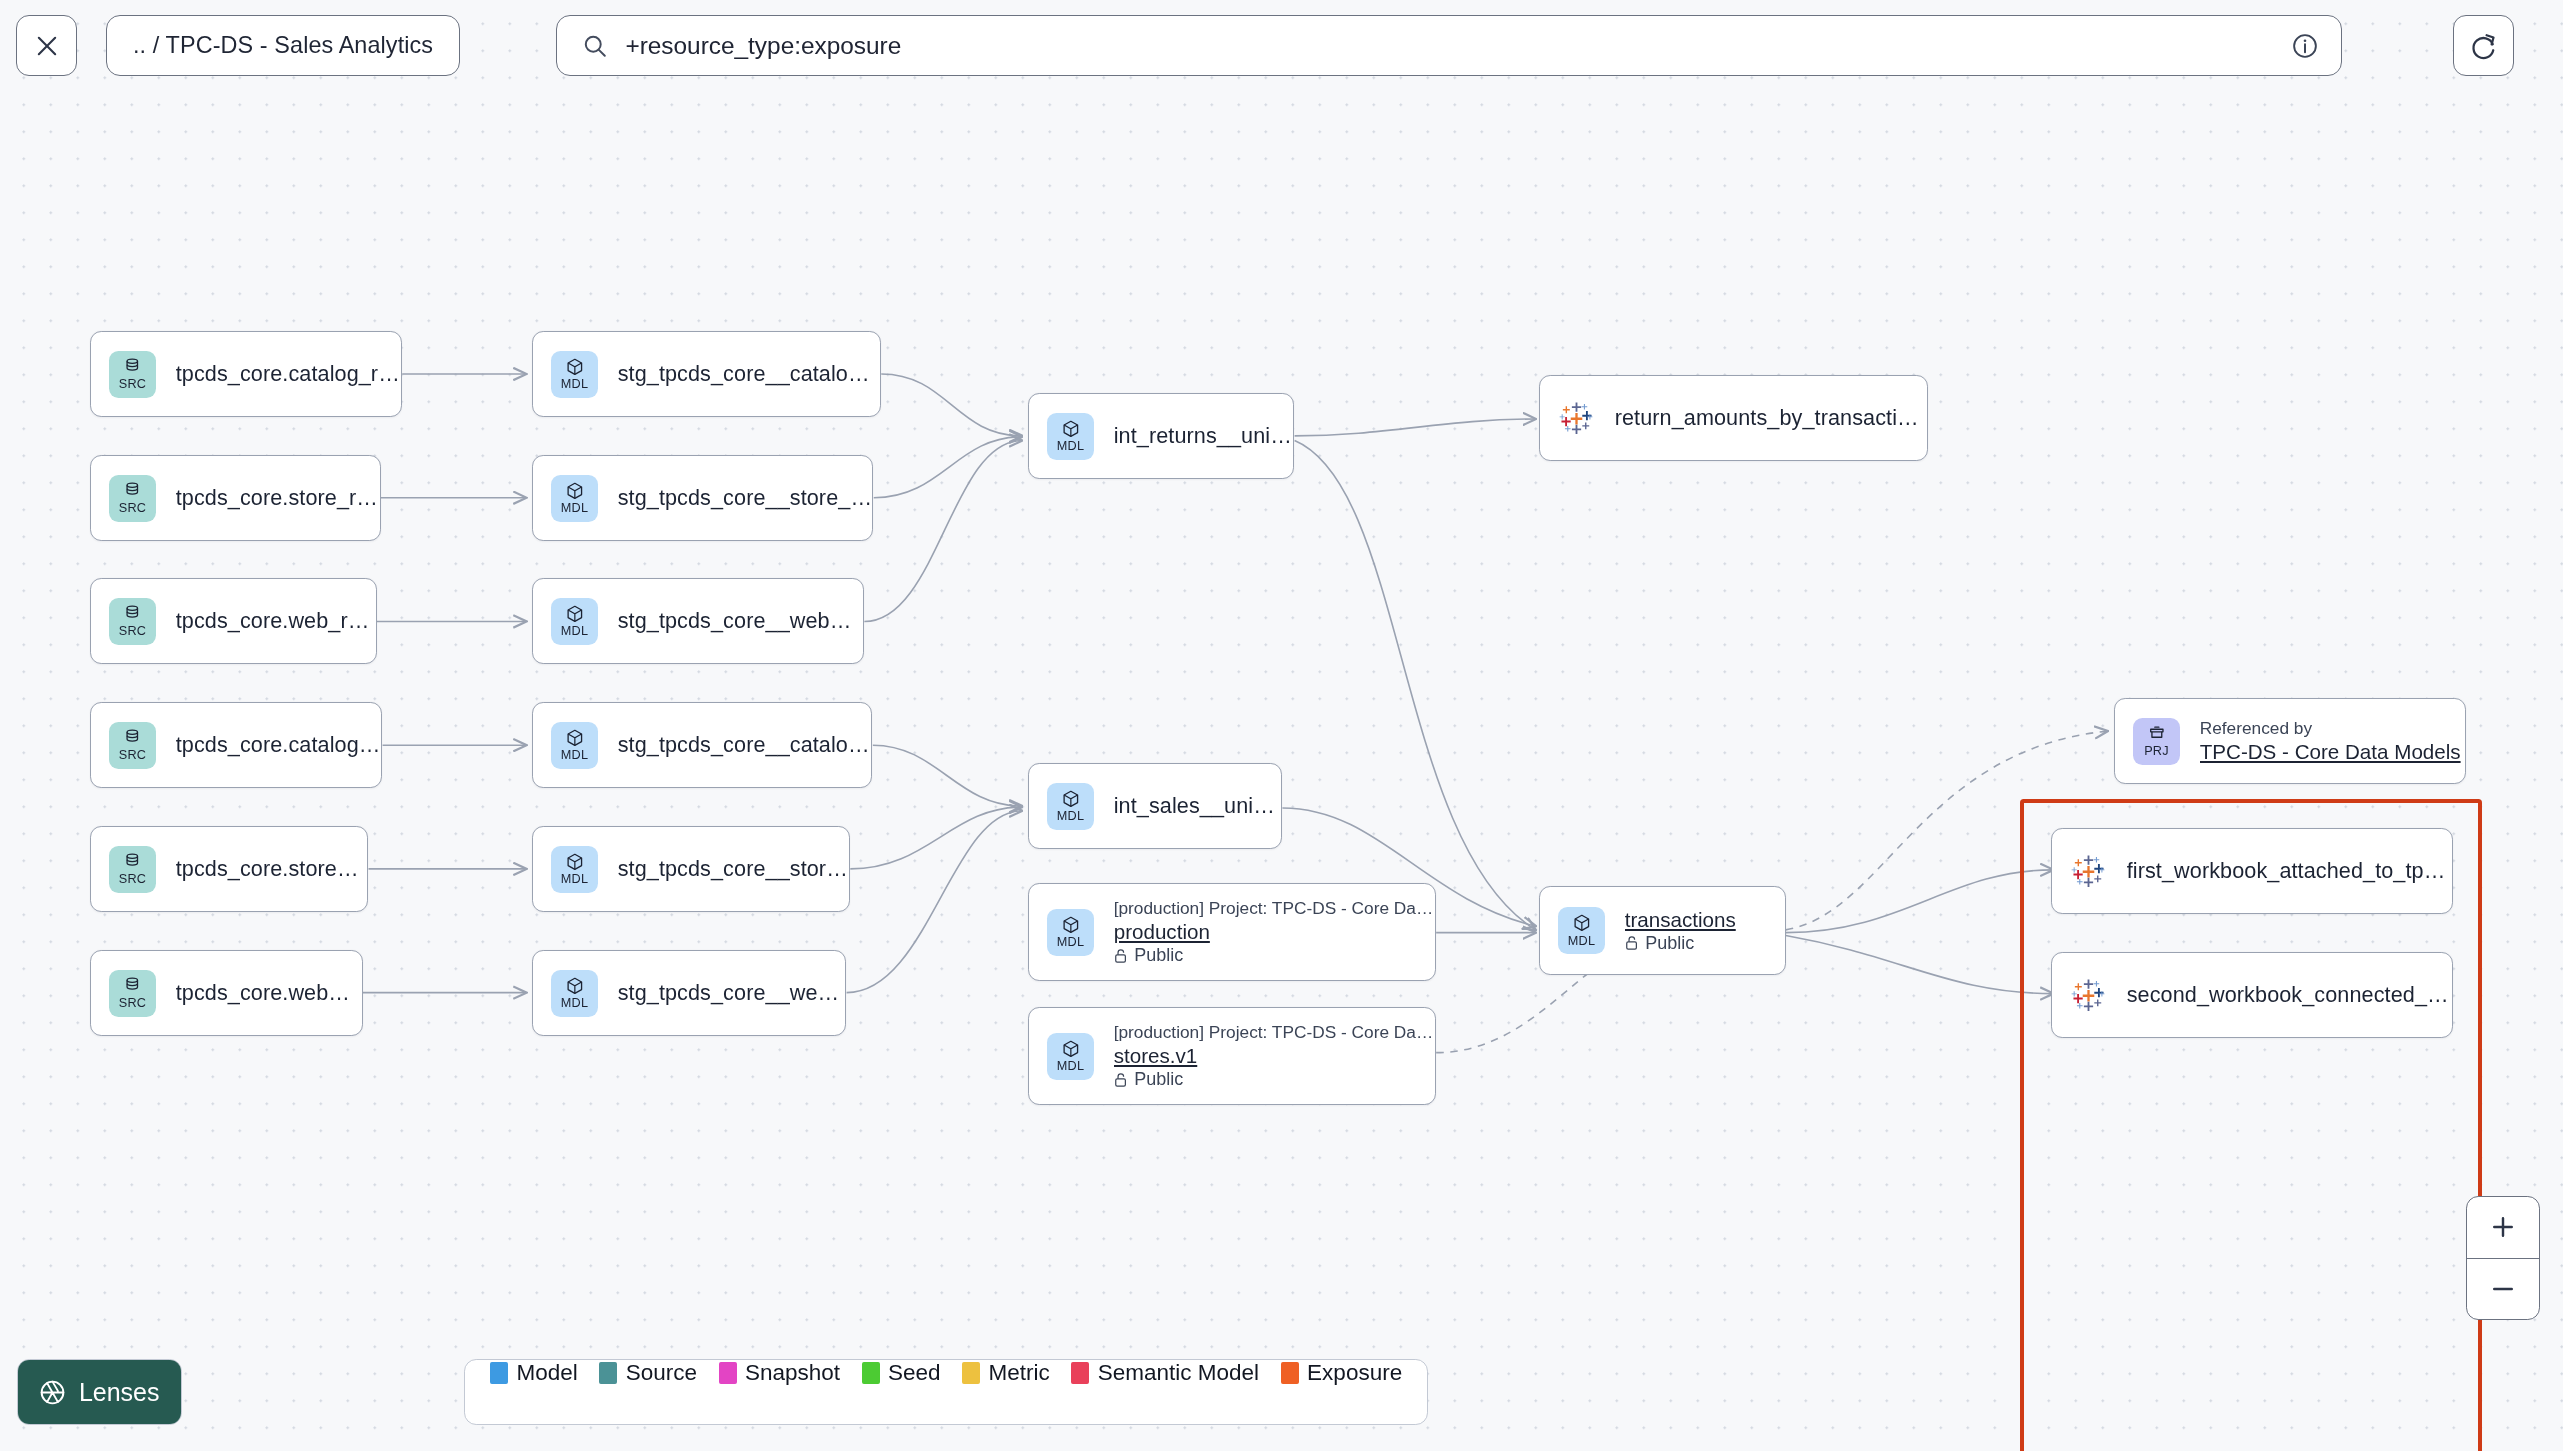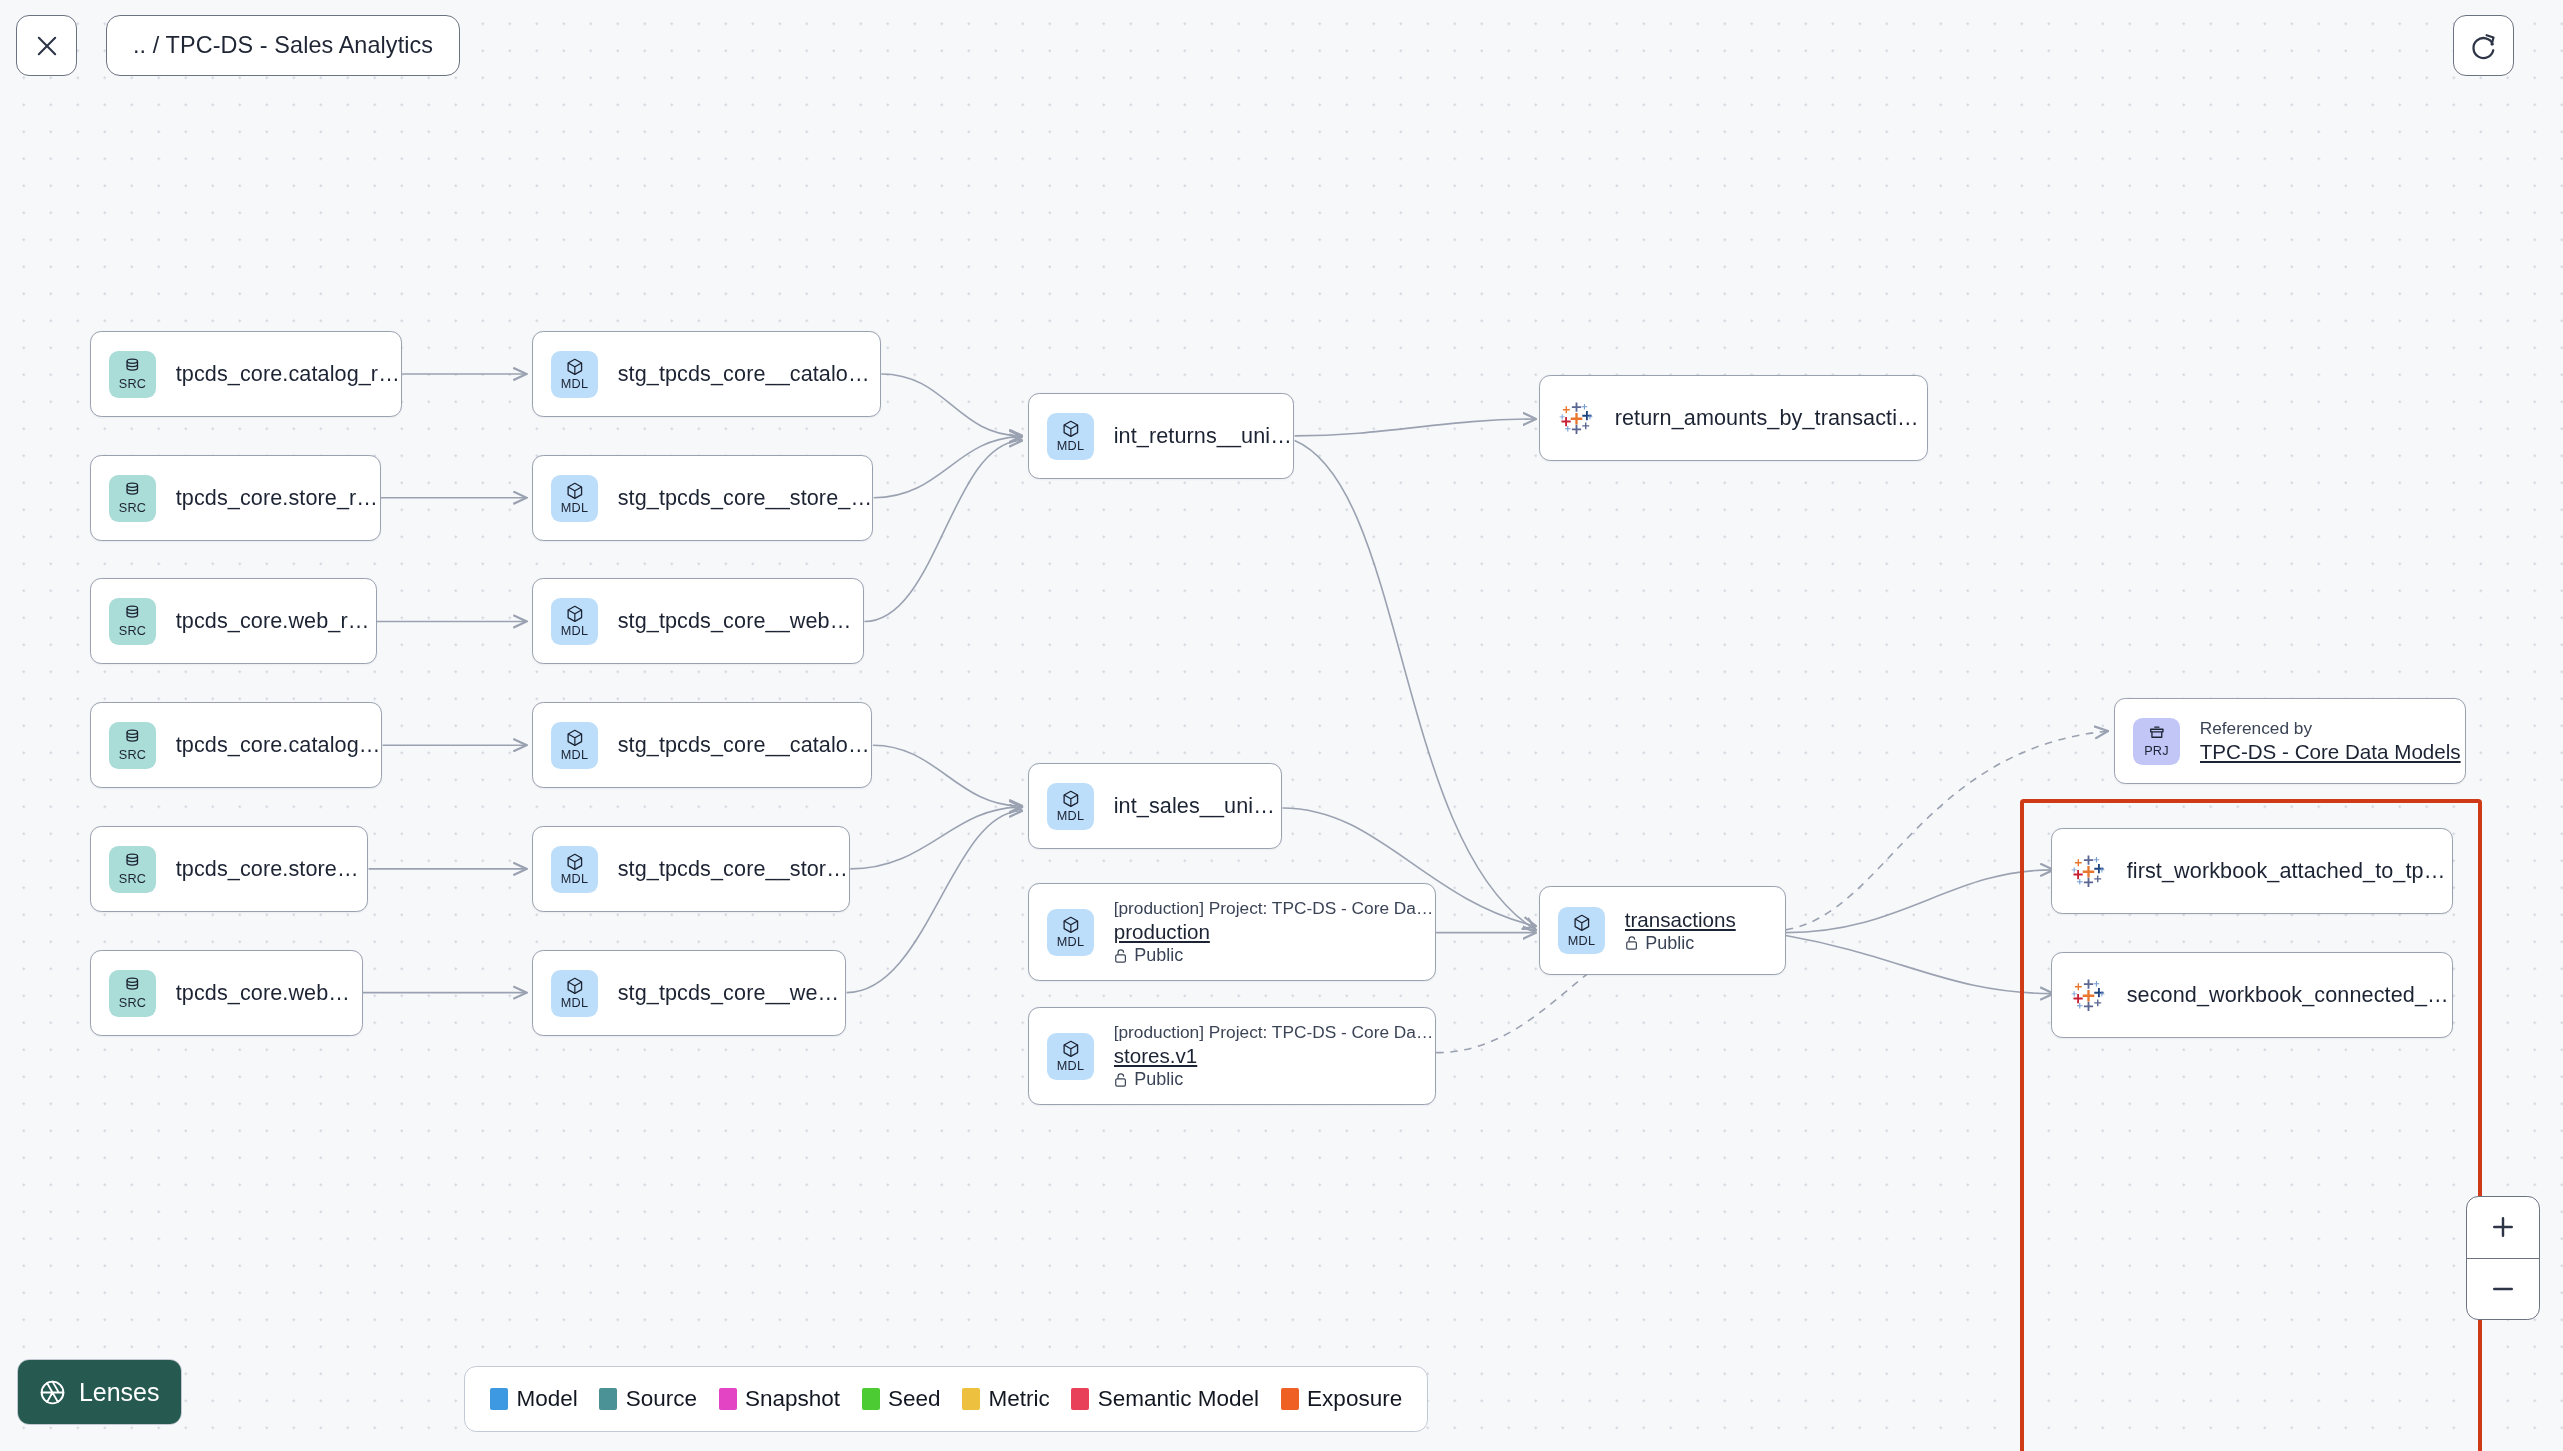--- a/index.html
+++ b/index.html
@@ -114,23 +114,23 @@
   }
   #lenses-btn {
     background: #265a51; color: #fff; display: flex; align-items: center; gap: 12.2px;
     padding: 0 21.6px 0 19.7px; font-size: 25px; cursor: pointer;
   }
   #resource-type-btn {
     background: #fff; color: #1c2333; display: flex; align-items: center; gap: 13px;
     padding: 0 20.6px 0 20.6px; font-size: 25px; cursor: pointer;
   }
   #legend {
-    position: absolute; left: 464px; top: 20px; height: 66px;
+    position: absolute; left: 464px; top: 13px; height: 66px;
     background: #fff; border: 1.4px solid #c3c9d4; border-radius: 12.2px;
-    display: flex; align-items: center; gap: 21.6px; padding: 0 25px;
+    display: flex; align-items: flex-start; gap: 21.6px; padding: 0 25px;
   }
   .lg { display: flex; align-items: center; gap: 8.4px; }
   .lg .sw { width: 18px; height: 21.6px; border-radius: 1.9px; }
   .lg .lt { font-size: 22.5px; color: #121722; white-space: nowrap; }
 
   
   #zoom-ctrl {
     position: absolute; right: 23.4px; bottom: 131px; width: 74px; height: 124px;
     background: #fff; border: 1.9px solid #6b7280; border-radius: 12.2px;
     display: flex; flex-direction: column; z-index: 40; overflow: hidden;
@@ -489,20 +489,32 @@
     <div class="tb-btn" id="close-btn">
       <svg width="28" height="28" viewBox="0 0 24 24">
         <path d="M5,5 L19,19 M19,5 L5,19" stroke="#2d3547" stroke-width="1.8" fill="none" stroke-linecap="round"></path>
       </svg>
     </div>
 
     <div class="tb-btn" id="crumb-btn">
       <span>.. / TPC-DS - Sales Analytics</span>
     </div>
 
+    <div id="search-box">
+      <svg width="28" height="28" viewBox="0 0 24 24">
+        <circle cx="10.5" cy="10.5" r="6.4" fill="none" stroke="#444c5e" stroke-width="1.7"></circle>
+        <path d="M15.3,15.3 L20.4,20.4" stroke="#444c5e" stroke-width="1.7" stroke-linecap="round"></path>
+      </svg>
+      <span id="search-input-text" title="Search lineage">+resource_type:exposure</span>
+      <svg width="30" height="30" viewBox="0 0 24 24">
+        <circle cx="12" cy="12" r="8.7" fill="none" stroke="#3b4456" stroke-width="1.5"></circle>
+        <circle cx="12" cy="7.8" r="1.05" fill="#3b4456"></circle>
+        <path d="M12,10.6 v6.3" stroke="#3b4456" stroke-width="1.6" stroke-linecap="round"></path>
+      </svg>
+    </div>
 
     <div class="tb-btn" id="refresh-btn">
       <svg width="30" height="30" viewBox="0 0 24 24">
         <path d="M19,10.6 A8,8 0 1 0 19.4,15.4" fill="none" stroke="#2d3547" stroke-width="1.8" stroke-linecap="round"></path>
         <path d="M14.1,3.4 L19.6,5.2 L18.1,10.7" fill="none" stroke="#2d3547" stroke-width="1.8" stroke-linecap="round" stroke-linejoin="round"></path>
       </svg>
     </div>
   </div>
 
   <div id="zoom-ctrl">

